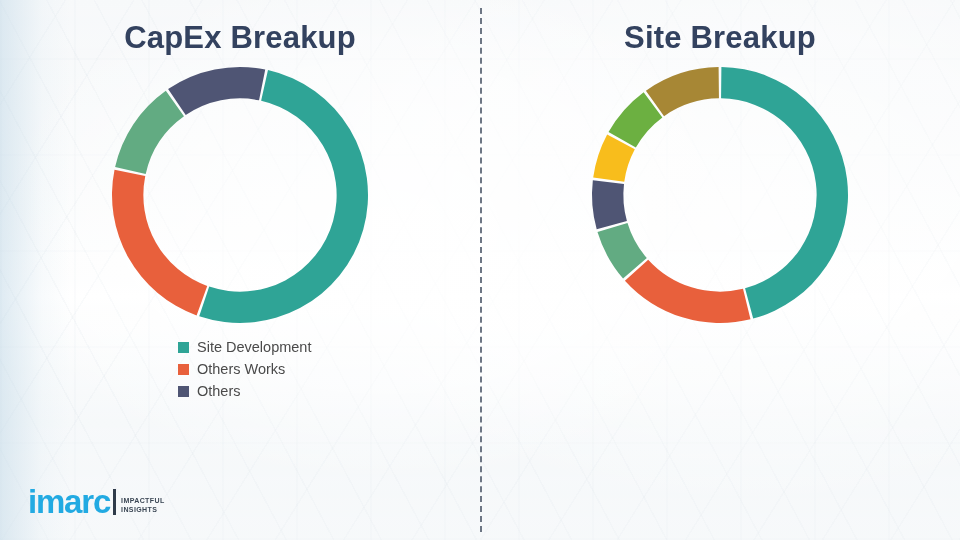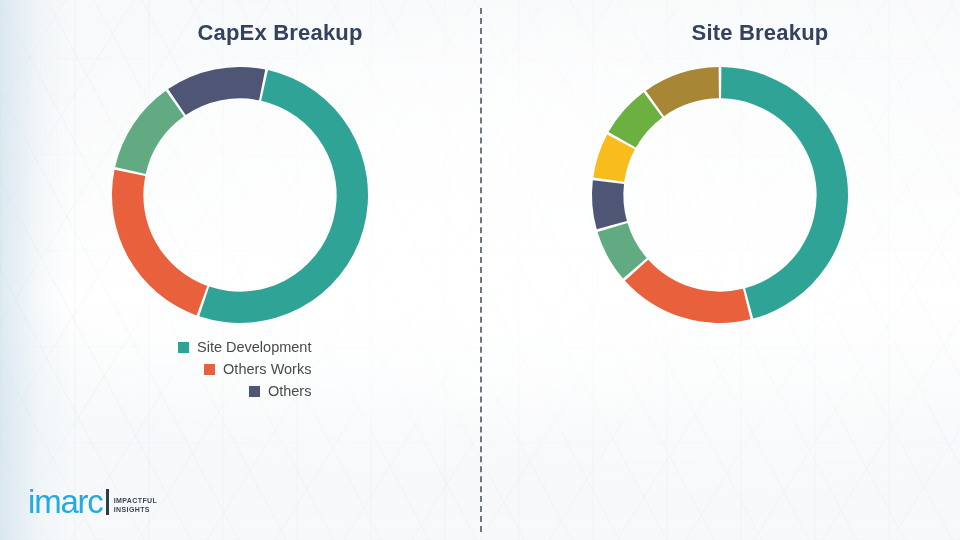--- a/index.html
+++ b/index.html
@@ -55,25 +55,24 @@
   }
   #panel-capex { left: 0; }
   #panel-opex  { left: 480px; }
 
   .panel-title {
     position: absolute;
     top: 20px;
     left: 0;
     width: 480px;
     text-align: center;
-    font-size: 22px;
+    font-size: 31px;
     font-weight: bold;
     color: #33425f;
     letter-spacing: 0.2px;
-    padding-left: 40px;
   }
 
   .donut-wrap {
     position: absolute;
     top: 63px;
     width: 264px;
     height: 264px;
   }
   #donut-capex-wrap { left: 108px; }
   #donut-opex-wrap  { left: 108px; }
@@ -84,21 +83,20 @@
     position: absolute;
     display: flex;
     flex-direction: column;
   }
   #legend-capex { left: 178px; top: 336px; }
 
   .legend-item {
     display: flex;
     align-items: center;
     height: 22px;
-    justify-content: flex-end;
   }
   .legend-swatch {
     width: 11px;
     height: 11px;
     margin-right: 8px;
     flex: 0 0 auto;
   }
   .legend-label {
     font-size: 14.5px;
     color: #4a4a4a;
@@ -120,21 +118,21 @@
   #logo {
     position: absolute;
     left: 28px;
     top: 487px;
     display: flex;
     align-items: flex-end;
   }
   #logo-mark {
     position: relative;
     font-size: 33px;
-    font-weight: normal;
+    font-weight: bold;
     color: #22aae2;
     letter-spacing: -1.2px;
     line-height: 0.9;
   }
   #logo-bar {
     width: 3px;
     height: 26px;
     background: #2f3b4a;
     margin: 0 5px 2px 3px;
   }

